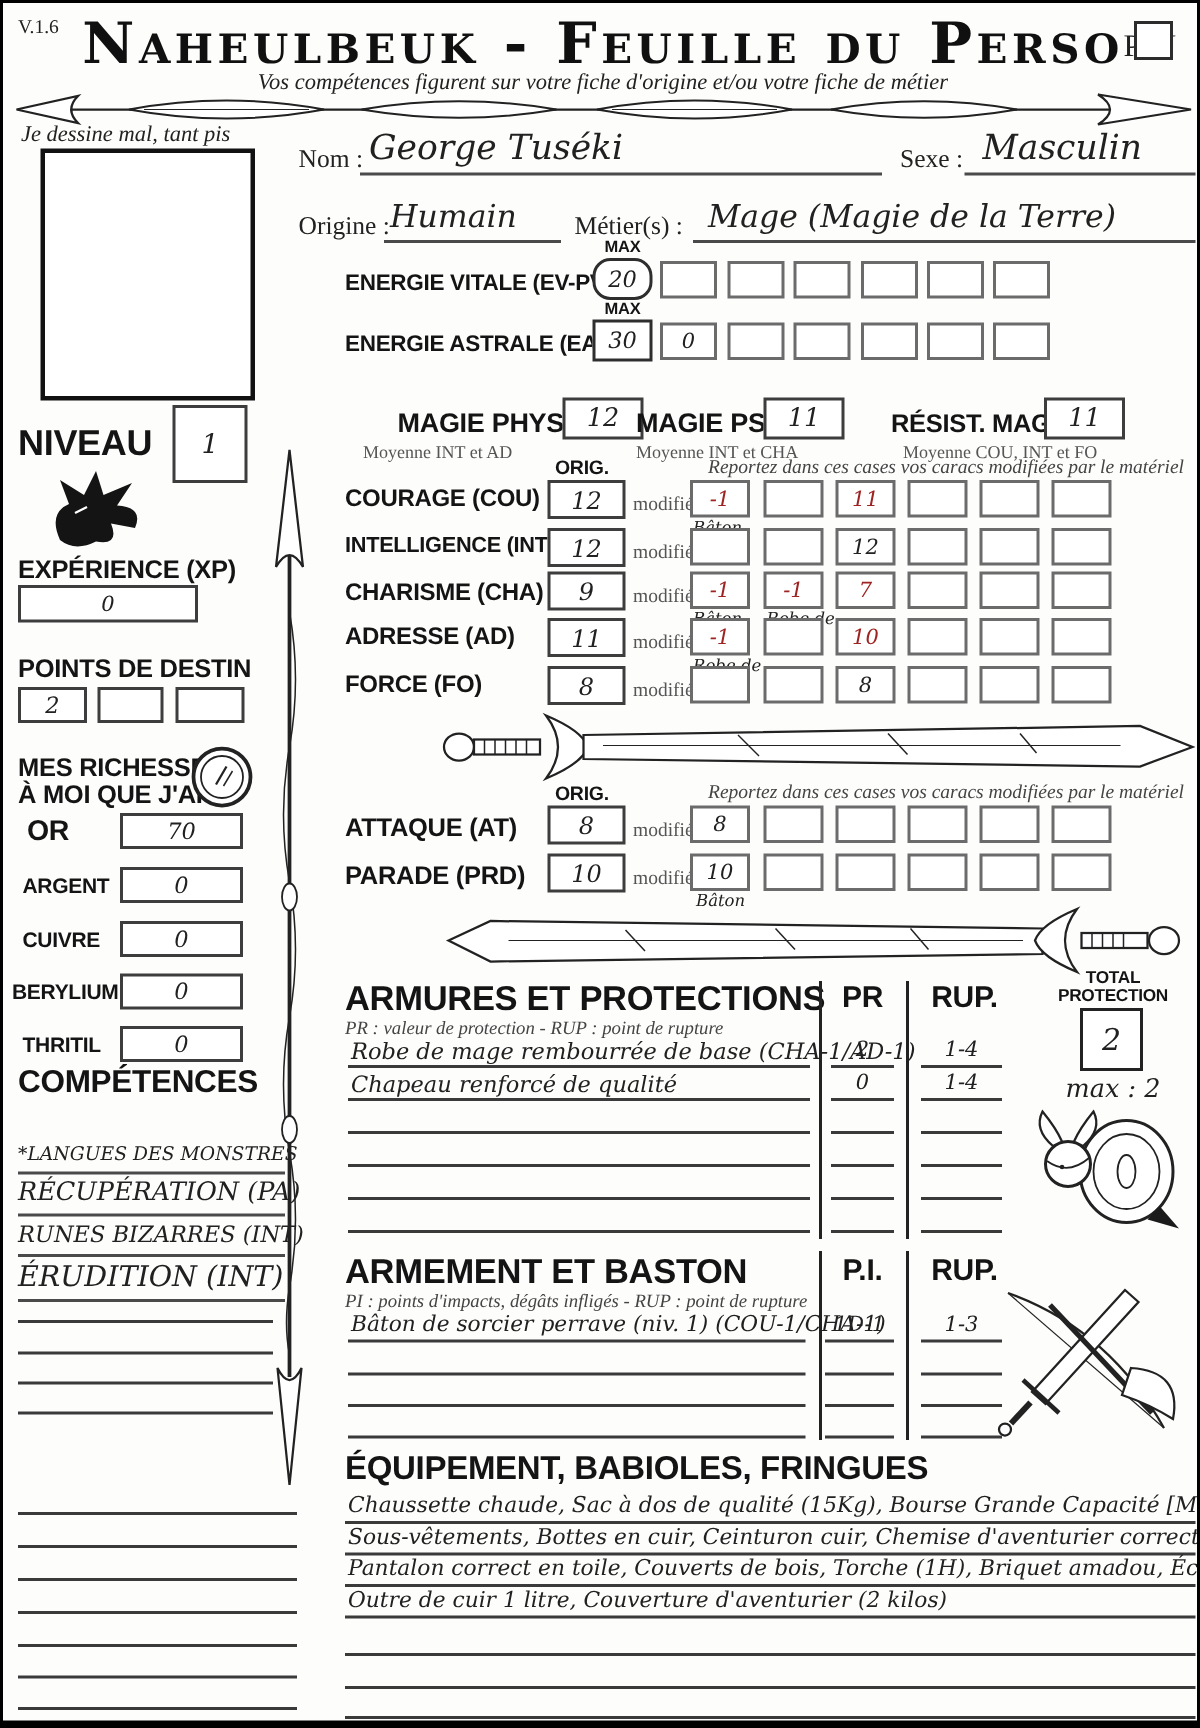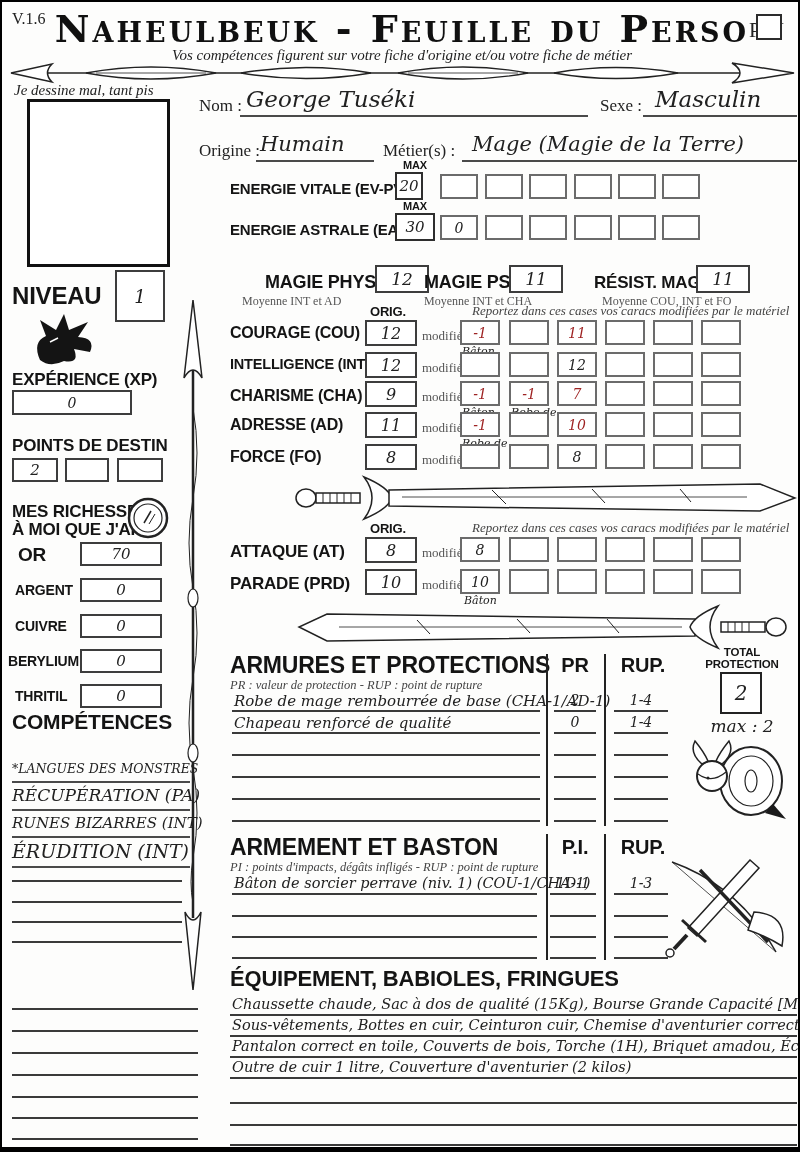--- a/index.html
+++ b/index.html
@@ -18,21 +18,21 @@
   .line{position:absolute;border-bottom:2px solid #3a3a3a;}
   .vsep{position:absolute;border-left:2px solid #222;width:0;}
   .ctr{text-align:center;}
   svg{display:block;}
 </style>
 </head>
 <body>
 
 <div class="page">
 
-  <div class="abs serif" style="left:10px;top:8px;font-size:16px;">V.1.6</div>
+  <div class="abs serif" style="left:10px;top:8px;font-size:13px;">V.1.6</div>
   <div class="abs" style="left:0;top:4px;width:800px;text-align:center;font-family:'DejaVu Serif',serif;font-weight:bold;font-size:38px;font-variant:small-caps;letter-spacing:3px;color:#101010;">Naheulbeuk - Feuille du Perso</div>
   <div class="abs serif" style="left:712px;top:16px;font-size:21px;margin-left:35px;">PNJ</div>
   <div class="abs" style="left:754px;top:12px;width:26px;height:26px;box-sizing:border-box;border:2px solid #2c2c2c;background:#fff;"></div>
   <div class="abs serif it" style="left:0;top:45px;width:800px;text-align:center;font-size:15px;">Vos compétences figurent sur votre fiche d'origine et/ou votre fiche de métier</div>
 
   <div class="abs" style="left:4px;top:58px;">
     <svg width="792" height="24" viewBox="0 0 792 24">
       <line x1="14" y1="13" x2="778" y2="13" stroke="#222" stroke-width="1.5"></line>
       <path d="M5 13 L46 4 Q37 13 46 22 Z" fill="#fff" stroke="#222" stroke-width="1.5"></path>
       <path d="M788 13 L726 3 Q742 13 726 23 Z" fill="#fff" stroke="#222" stroke-width="1.5"></path>
@@ -121,21 +121,21 @@
   <div class="abs uline hand" style="left:238px;top:84px;width:348px;height:31px;font-size:23px;padding-left:6px;">George Tuséki</div>
   <div class="abs serif" style="left:598px;top:94px;font-size:17px;">Sexe :</div>
   <div class="abs uline hand" style="left:641px;top:84px;width:154px;height:31px;font-size:23px;padding-left:12px;">Masculin</div>
   <div class="abs serif" style="left:197px;top:139px;font-size:17px;">Origine :</div>
   <div class="abs uline hand" style="left:254px;top:130px;width:118px;height:30px;font-size:21px;padding-left:4px;">Humain</div>
   <div class="abs serif" style="left:381px;top:139px;font-size:17px;">Métier(s) :</div>
   <div class="abs uline hand" style="left:460px;top:130px;width:335px;height:30px;font-size:21px;padding-left:10px;">Mage (Magie de la Terre)</div>
 
   <div class="abs hd ctr" style="left:393px;top:157px;width:40px;font-size:11px;">MAX</div>
   <div class="abs hd" style="left:228px;top:178px;font-size:15px;">ENERGIE VITALE (EV-PV)</div>
-  <div class="abs box hand" style="left:393px;top:170px;width:28px;height:28px;font-size:15px;border-color:#2e2e2e;">20</div>
+  <div class="abs box hand" style="left:393px;top:170px;width:40px;height:28px;font-size:15px;border-color:#2e2e2e;border-radius:12px;">20</div>
   <div class="abs cell hand" style="left:438px;top:172px;width:38px;height:25px;font-size:14px;"></div>
   <div class="abs cell hand" style="left:483px;top:172px;width:38px;height:25px;font-size:14px;"></div>
   <div class="abs cell hand" style="left:527px;top:172px;width:38px;height:25px;font-size:14px;"></div>
   <div class="abs cell hand" style="left:572px;top:172px;width:38px;height:25px;font-size:14px;"></div>
   <div class="abs cell hand" style="left:616px;top:172px;width:38px;height:25px;font-size:14px;"></div>
   <div class="abs cell hand" style="left:660px;top:172px;width:38px;height:25px;font-size:14px;"></div>
 
   <div class="abs hd ctr" style="left:393px;top:198px;width:40px;font-size:11px;">MAX</div>
   <div class="abs hd" style="left:228px;top:219px;font-size:15px;">ENERGIE ASTRALE (EA-PA)</div>
   <div class="abs box hand" style="left:393px;top:211px;width:40px;height:28px;font-size:15px;border-color:#2e2e2e;">30</div>

